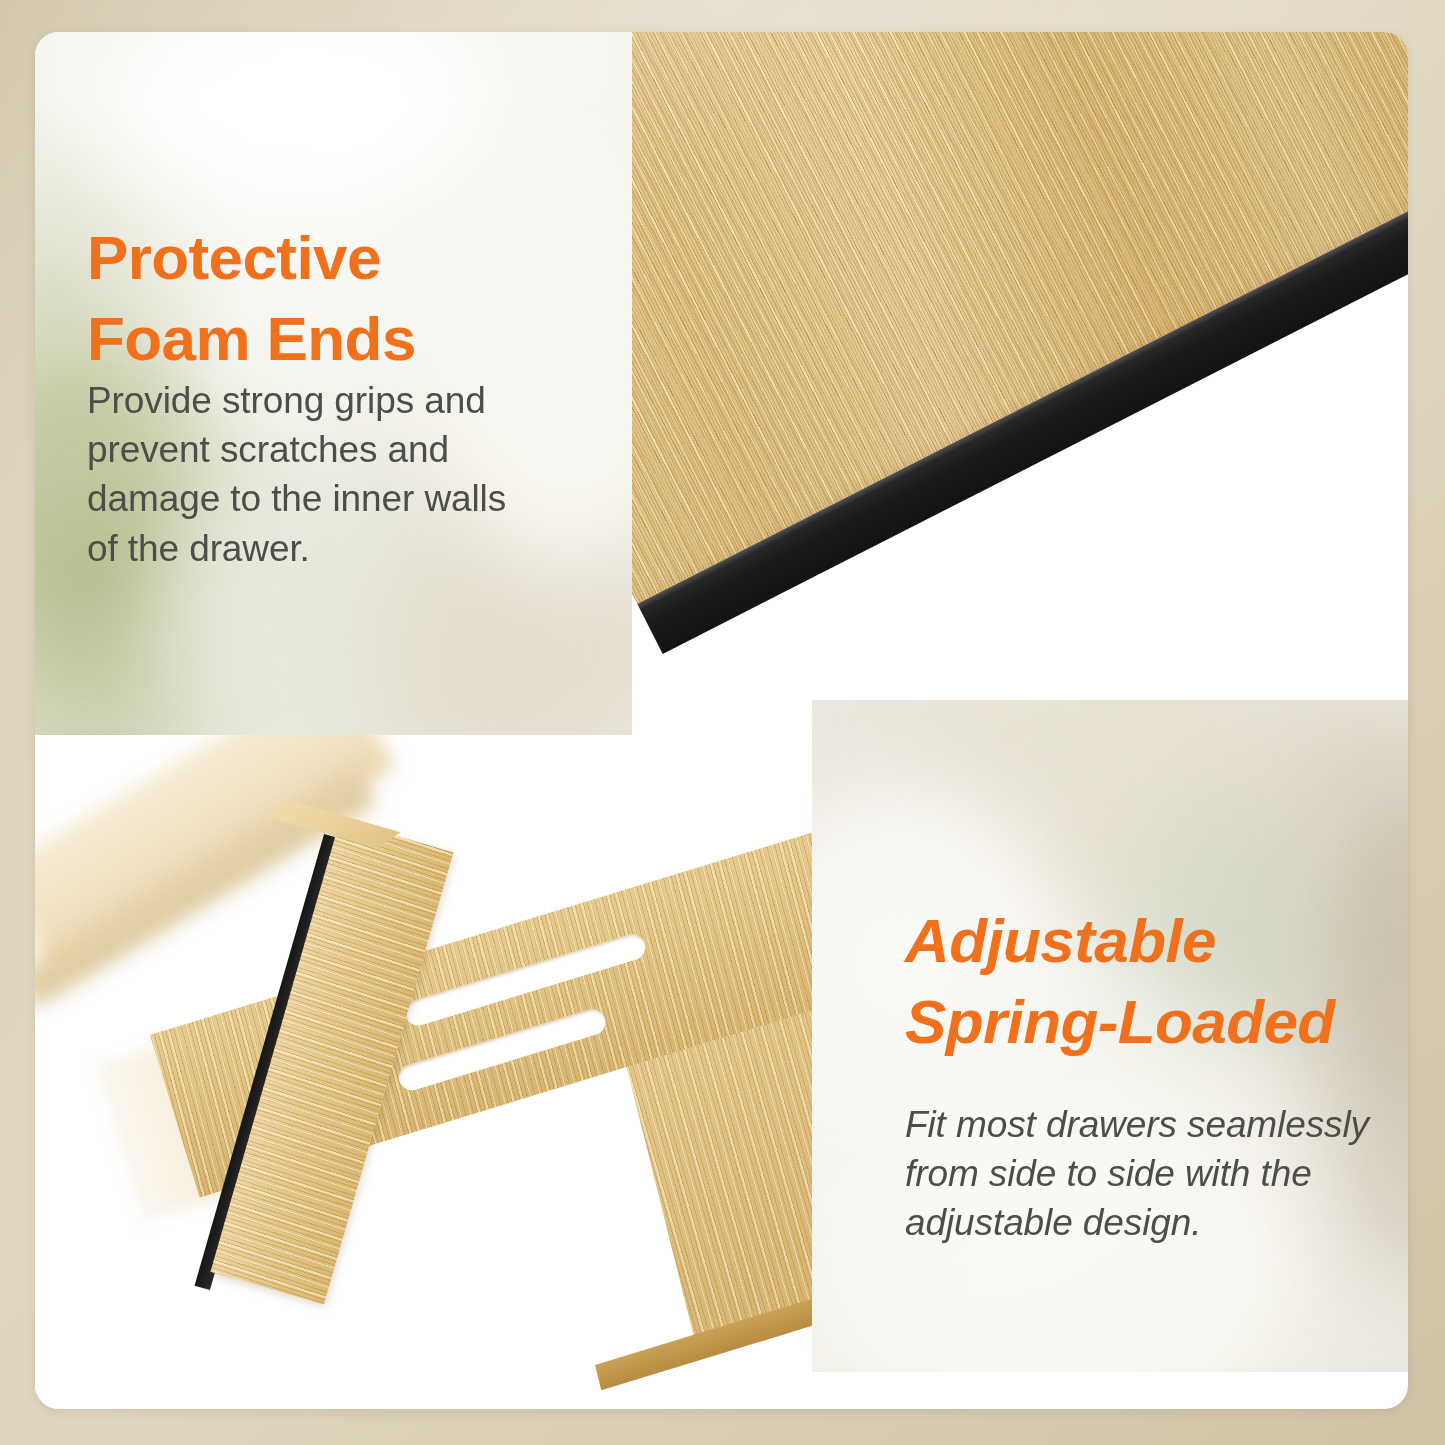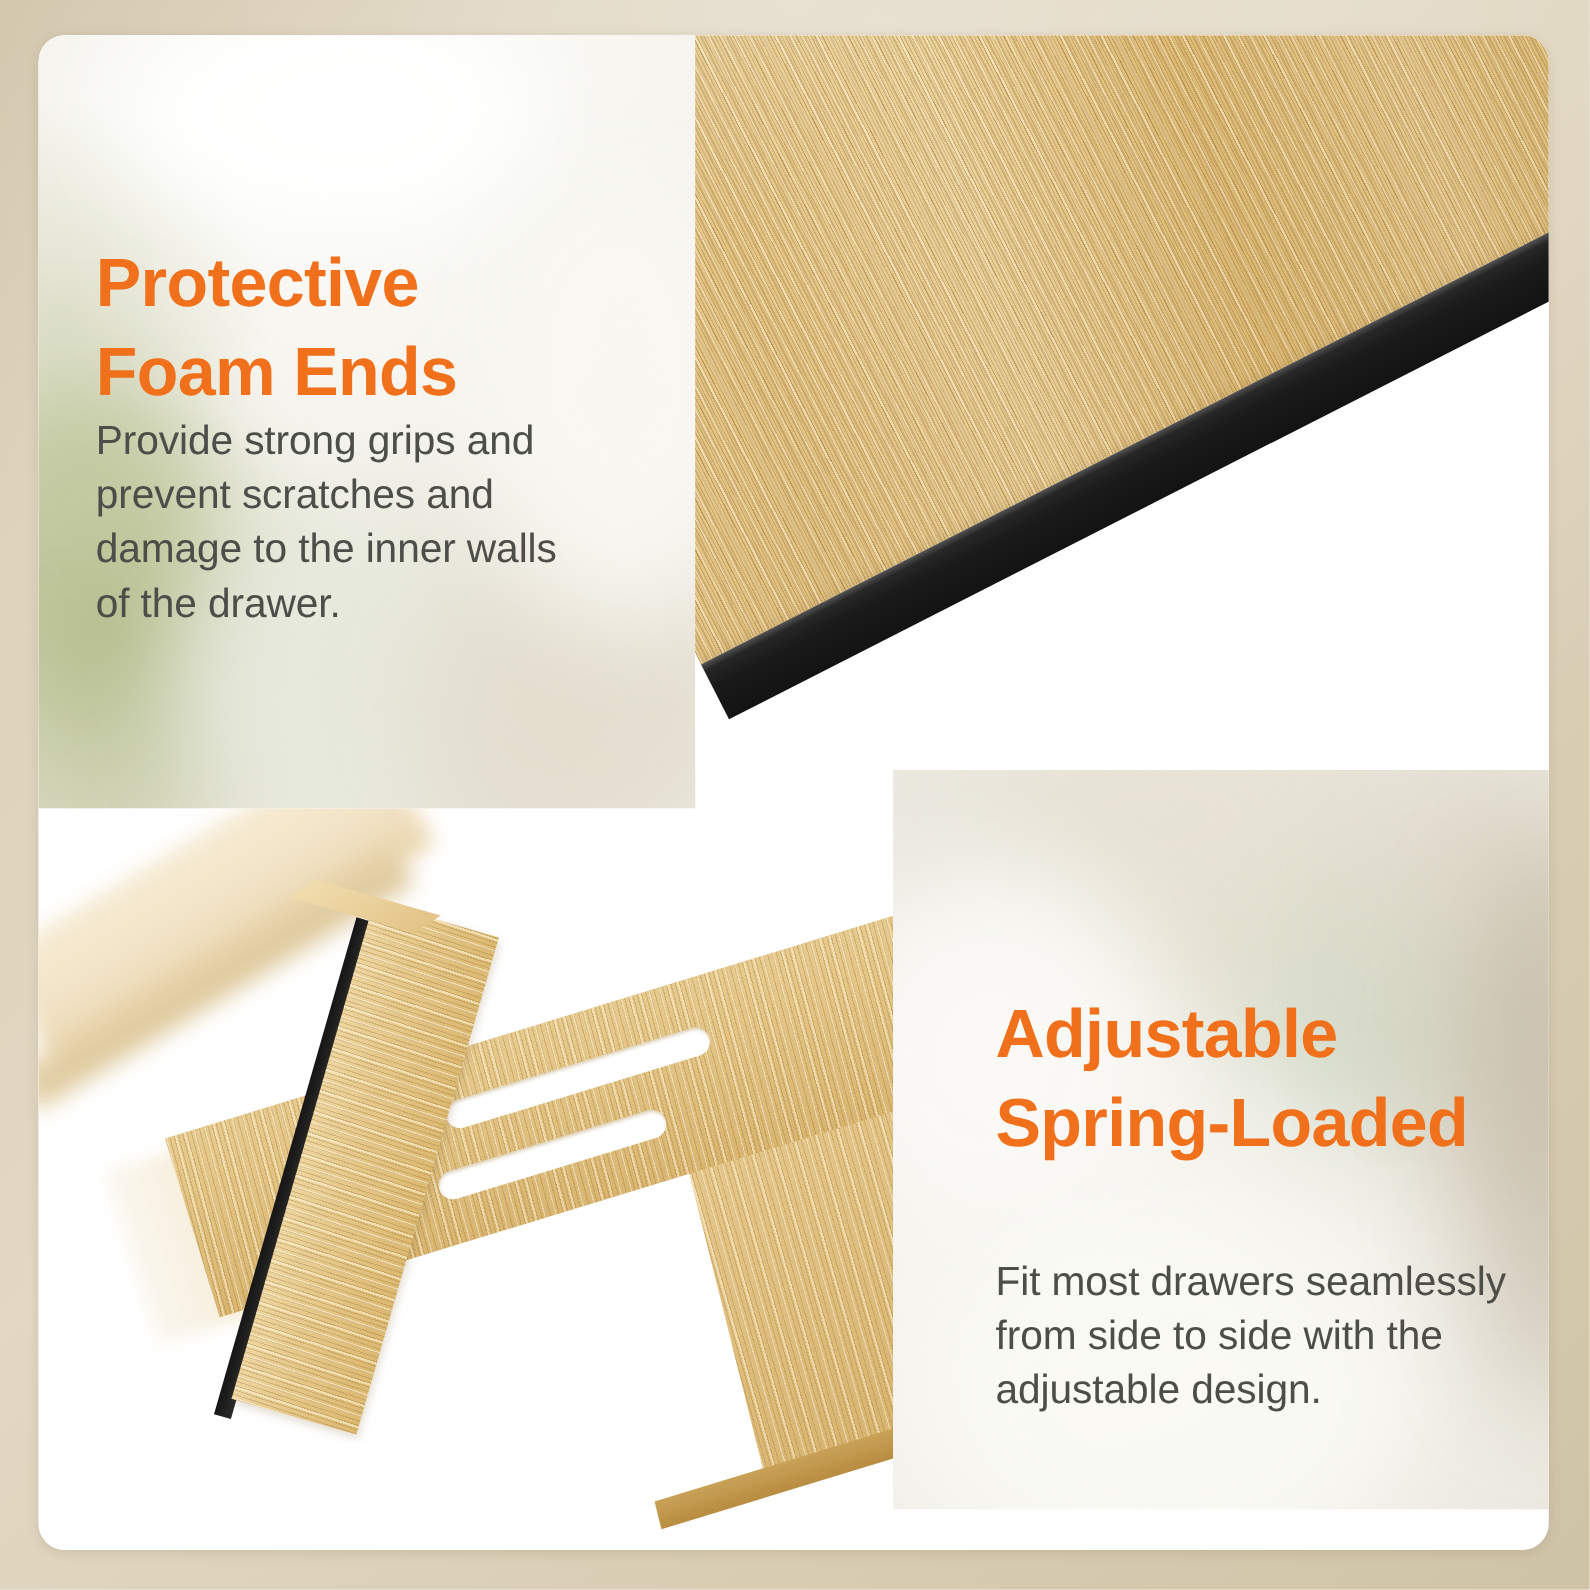--- a/index.html
+++ b/index.html
@@ -188,20 +188,21 @@
   
   .q-br{
     position:absolute;left:777px;top:668px;width:596px;height:672px;
     background:
       radial-gradient(52% 40% at 66% 16%, rgba(222,214,196,.55) 0%, rgba(255,255,255,0) 72%),
       radial-gradient(34% 26% at 50% 22%, rgba(236,230,214,.75) 0%, rgba(255,255,255,0) 75%),
       radial-gradient(30% 24% at 78% 36%, rgba(196,208,186,.45) 0%, rgba(255,255,255,0) 75%),
       radial-gradient(80% 60% at 30% 70%, #fbfaf6 0%, #f4f2ec 55%, #ebe8df 100%),
       #f5f3ed;
     overflow:hidden;
+    font-style:italic;
   }
   .q-br .blurblob{position:absolute;border-radius:50%;filter:blur(46px);}
   .c1{left:90px;top:-70px;width:340px;height:230px;background:rgba(231,226,212,.9);}
   .c2{left:300px;top:120px;width:260px;height:220px;background:rgba(205,216,196,.55);}
   .c3{left:-60px;top:90px;width:300px;height:320px;background:rgba(250,249,245,.95);}
   .c4{left:430px;top:-20px;width:260px;height:430px;background:rgba(221,214,197,.55);}
   .c5{left:40px;top:430px;width:420px;height:300px;background:rgba(250,249,244,.9);}
   .c-dark{left:520px;top:60px;width:150px;height:520px;background:rgba(168,152,124,.40);filter:blur(40px);}
 
   
@@ -219,21 +220,21 @@
     color:#4d4d49;
     font-weight:400;
     font-size:37px;
     line-height:1.33;
     letter-spacing:-0.1px;
     white-space:pre-line;
   }
   .h-tl{left:52px;top:146px;width:520px;margin-top:40px;}
   .p-tl{left:52px;top:344px;width:500px;}
   .h-br{left:93px;top:201px;width:510px;text-align:left;}
-  .p-br{left:93px;top:440px;width:505px;}
+  .p-br{left:93px;top:400px;width:505px;}
 </style>
 </head>
 <body>
 
 <div id="frame">
   <div id="card">
 
     <div class="q-tl">
       <div class="blurblob b1"></div>
       <div class="blurblob b2"></div>

